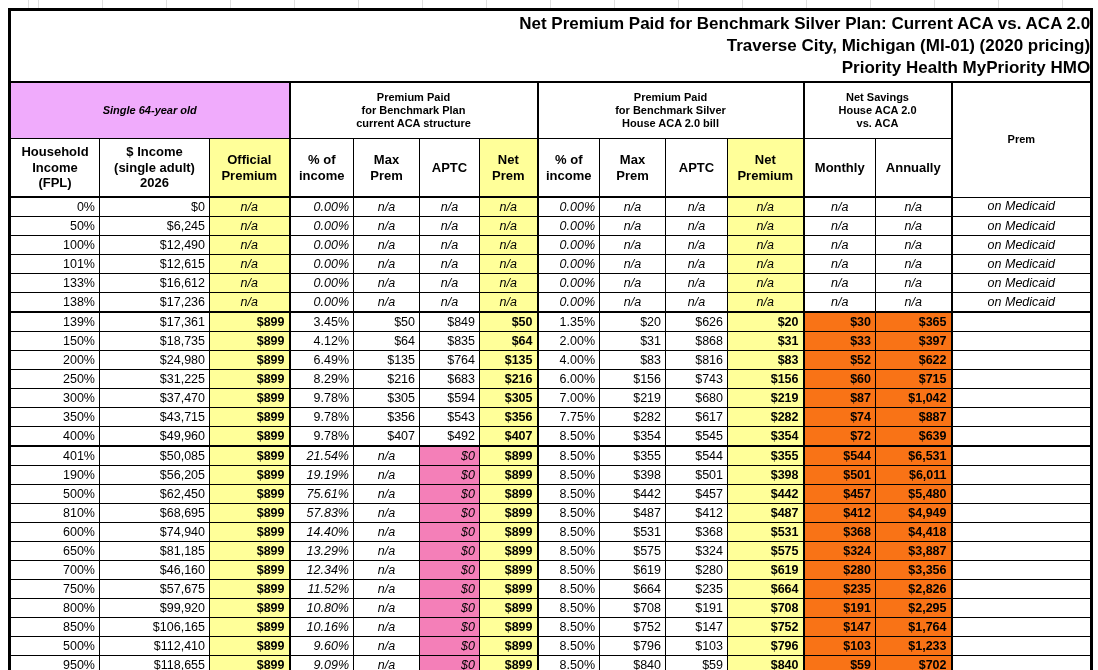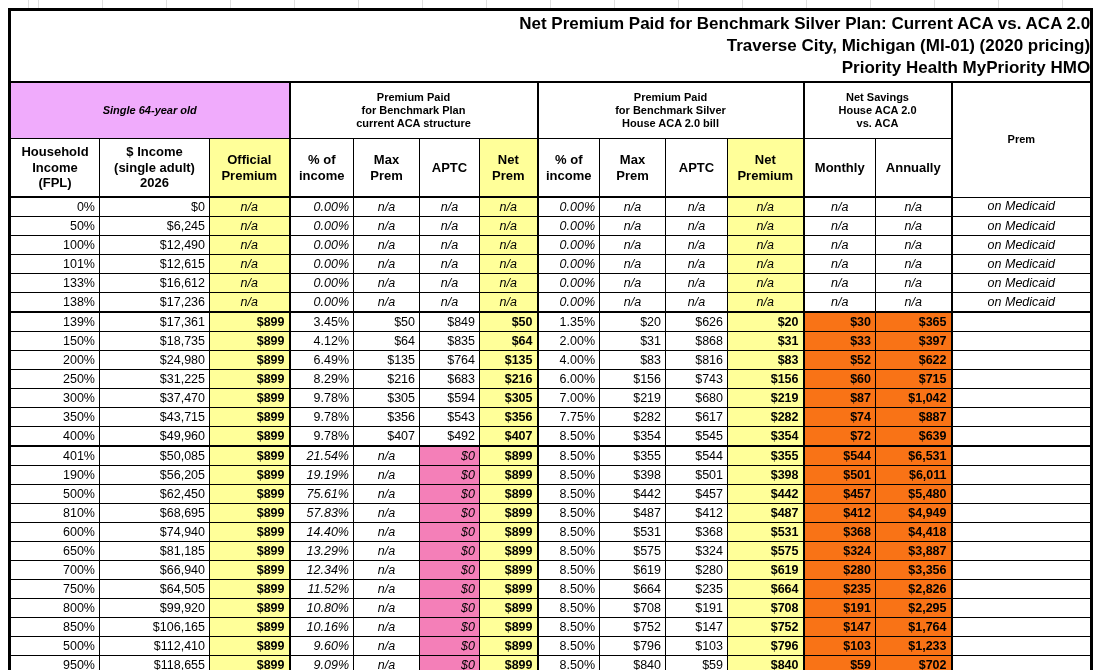--- a/index.html
+++ b/index.html
@@ -411,37 +411,37 @@
         <td class="tl r">8.50%</td>
         <td class="r">$575</td>
         <td class="r">$324</td>
         <td class="y r b">$575</td>
         <td class="tl g r b">$324</td>
         <td class="g r b">$3,887</td>
         <td class="tl c i"></td>
       </tr>
       <tr>
         <td class="r">700%</td>
-        <td class="r">$66,940</td>
+        <td class="r">$46,160</td>
         <td class="y r b">$899</td>
         <td class="tl r i">12.34%</td>
         <td class="c i">n/a</td>
         <td class="p r i">$0</td>
         <td class="y r b">$899</td>
         <td class="tl r">8.50%</td>
         <td class="r">$619</td>
         <td class="r">$280</td>
         <td class="y r b">$619</td>
         <td class="tl g r b">$280</td>
         <td class="g r b">$3,356</td>
         <td class="tl c i"></td>
       </tr>
       <tr>
         <td class="r">750%</td>
-        <td class="r">$64,505</td>
+        <td class="r">$57,675</td>
         <td class="y r b">$899</td>
         <td class="tl r i">11.52%</td>
         <td class="c i">n/a</td>
         <td class="p r i">$0</td>
         <td class="y r b">$899</td>
         <td class="tl r">8.50%</td>
         <td class="r">$664</td>
         <td class="r">$235</td>
         <td class="y r b">$664</td>
         <td class="tl g r b">$235</td>

